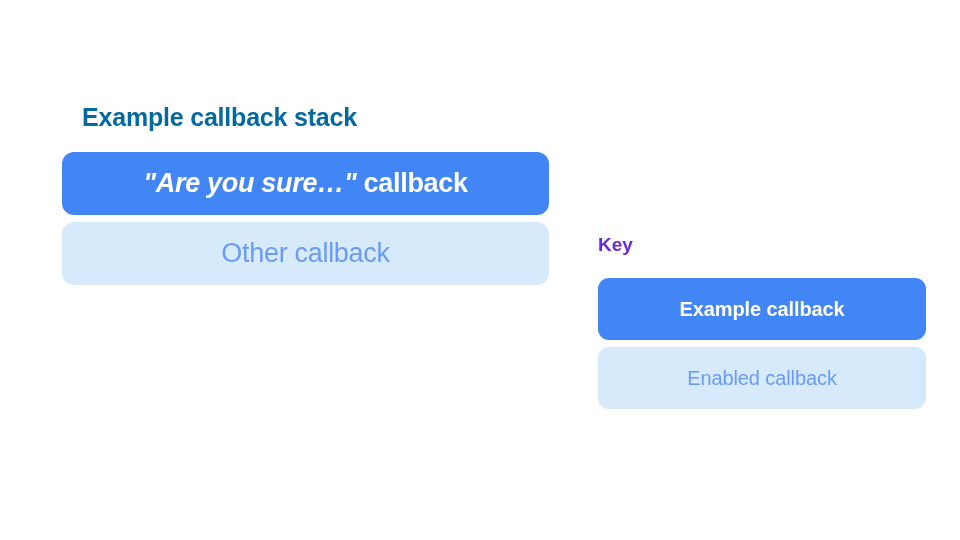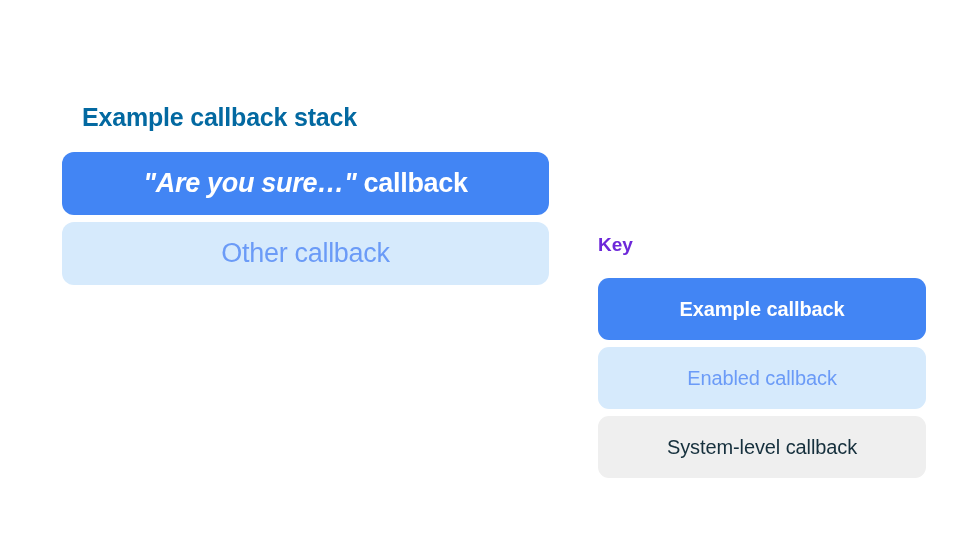--- a/index.html
+++ b/index.html
@@ -150,20 +150,17 @@
     <div class="key-list">
 
       <div class="chip small enabled">
         <span class="chip-label">Example callback</span>
       </div>
 
       <div class="chip small disabled">
         <span class="chip-label">Enabled callback</span>
       </div>
 
-      <div class="chip small system">
-        <span class="chip-label">System-level callback</span>
-      </div>
 
     </div>
   </div>
 
 </div>
 
 </body></html>

